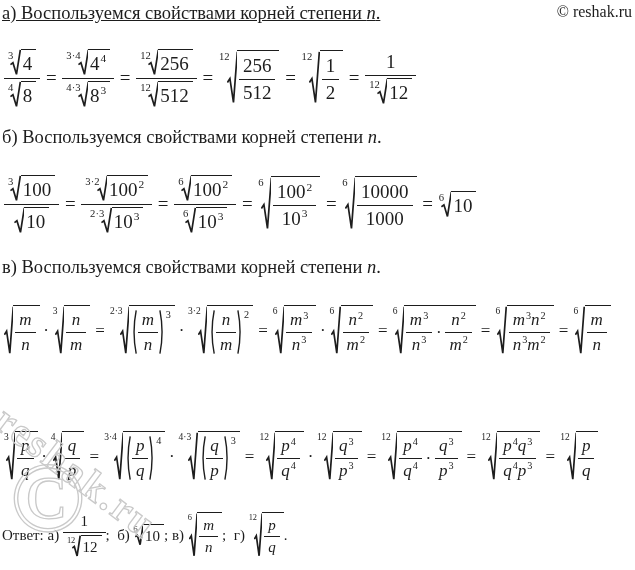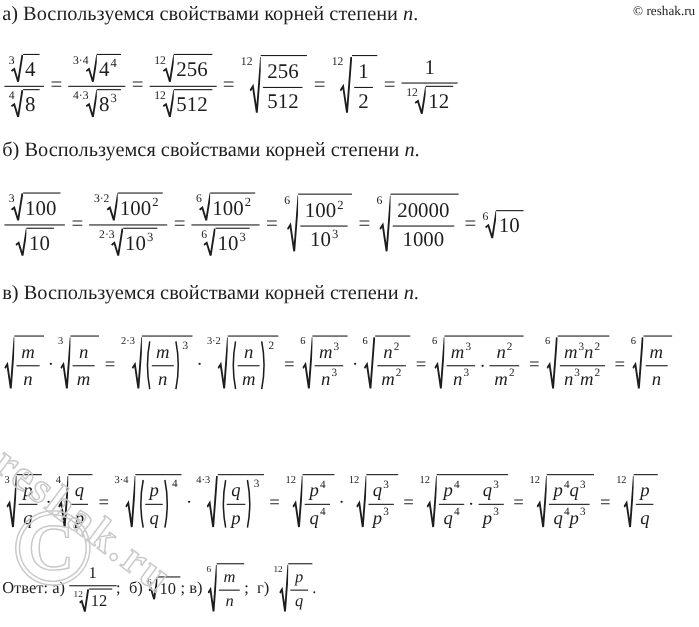--- a/index.html
+++ b/index.html
@@ -6,24 +6,24 @@
   html,body { width:635px; height:570px; }
   body {
     background:#ffffff;
     font-family:"Liberation Serif", serif;
     color:var(--ink,#1d1d1d);
     position:relative;
     overflow:hidden;
   }
   .page { position:absolute; inset:0; overflow:hidden; }
 
-  .logo { position:absolute; top:3px; right:3px; font-size:12px; white-space:nowrap; }
+  .logo { position:absolute; top:3px; right:3px; font-size:16px; white-space:nowrap; }
 
   .sec-title { position:absolute; left:2px; font-size:18.5px; white-space:nowrap; }
-  #t-a { top:3px; }
+  #t-a { top:3px;text-decoration:underline; }
   #t-b { top:127px;text-align:right; }
   #t-v { top:257px;text-align:center; }
   #t-g { top:387px; }
 
   .formula { position:absolute; left:4px; display:flex; align-items:center; white-space:nowrap; }
   #f-a   { top:38px;  height:80px; font-size:19px; }
   #f-b   { top:162px; height:84px; font-size:19px; }
   #f-v   { top:287px; height:88px; font-size:17px; }
   #f-g   { top:409px; height:96px; font-size:17px; }
   #f-ans { top:505px; height:60px; font-size:15px; left:2px; }
@@ -340,21 +340,21 @@
       <span class="mo">=</span>
       <span class="root">
         <span class="ridx">6</span>
         <span class="rwrap">
           <svg viewBox="0 0 10 24" preserveAspectRatio="none" class="rsvg rs">
             <path d="M0.4 14 L2.8 12.3 L6.2 22.6 L9.9 0.8" fill="none" stroke="currentColor" stroke-width="1.7" vector-effect="non-scaling-stroke" stroke-linejoin="miter" stroke-linecap="butt"></path>
           </svg>
           <span class="rrad">
             <span class="frac">
               <span class="fn">
-                <span class="mi">20000</span>
+                <span class="mi">10000</span>
               </span>
               <span class="fd">
                 <span class="mi">1000</span>
               </span>
             </span>
           </span>
         </span>
       </span>
       <span class="mo">=</span>
       <span class="root">

